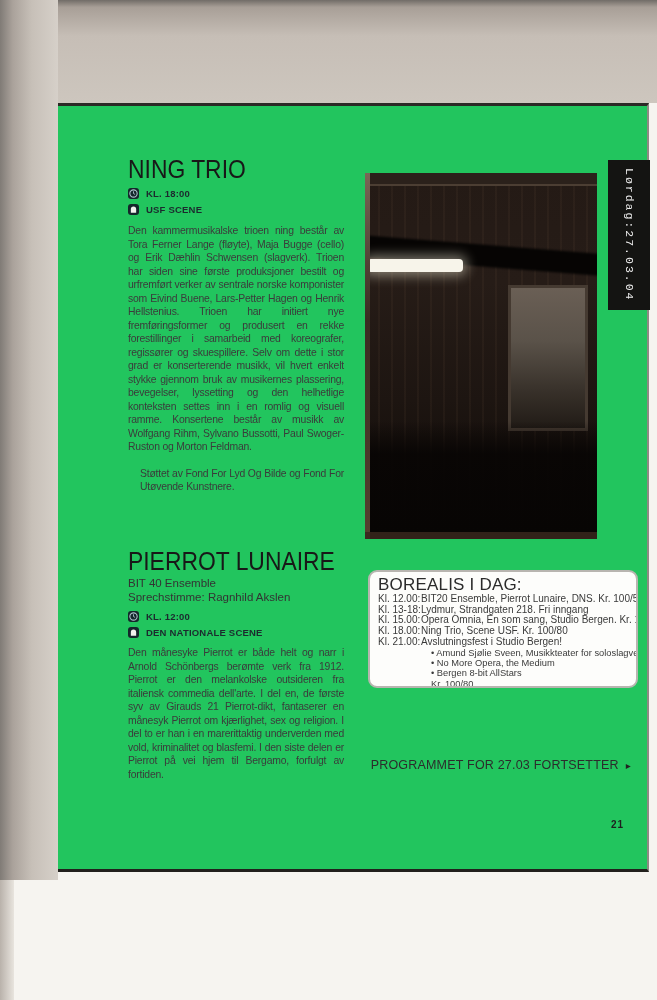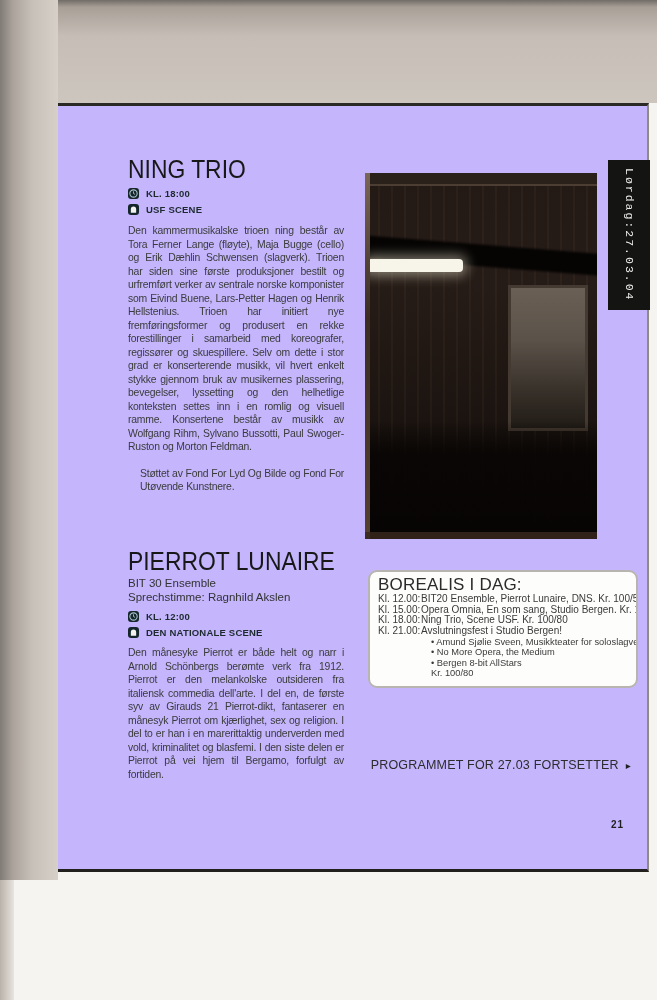--- a/index.html
+++ b/index.html
@@ -17,21 +17,21 @@
     position:absolute;left:0;top:0;width:58px;height:880px;
     background:linear-gradient(90deg,#807b76 0%,#aaa29b 22%,#c7c0b8 55%,#d6d0c9 100%);
   }
   .band-left-tail{
     position:absolute;left:0;top:880px;width:14px;height:120px;
     background:linear-gradient(90deg,#b9b2ab,#e8e4de);
   }
   
   .page{
     position:absolute;left:58px;top:103px;width:591px;height:769px;
-    background:#c4b5fd;
+    background:#22c55e;
     border-top:3px solid #2b2926;
     border-bottom:3px solid #22201d;
     border-right:2px solid #8f8a84;
     box-sizing:border-box;
   }
   
   .h-big{
     margin:0;font-size:26px;line-height:26px;font-weight:400;color:#181818;
     letter-spacing:0px;white-space:nowrap;transform:scaleX(.88);transform-origin:0 50%;
   }
@@ -161,21 +161,21 @@
     <div class="ph-bottom-edge"></div>
   </div>
 
   <div class="date-tab">
     <span>Lørdag:27.03.04</span>
   </div>
 
   <section class="sec-pierrot">
     <h1 class="h-big">PIERROT LUNAIRE</h1>
     <div class="subs">
-      <div class="sub">BIT 30 Ensemble</div>
+      <div class="sub">BIT 40 Ensemble</div>
       <div class="sub">Sprechstimme: Ragnhild Akslen</div>
     </div>
     <div class="metas">
       <div class="meta-row">
         <span class="meta-icon">
           <svg width="11" height="11" viewBox="0 0 12 12">
               <circle cx="6" cy="6" r="4" fill="none" stroke="#a9bec8" stroke-width="1.2"></circle>
               <path d="M6 3.6V6l1.7 1" stroke="#a9bec8" stroke-width="1" fill="none"></path>
             </svg>
         </span>
@@ -191,20 +191,24 @@
       </div>
     </div>
     <p class="body-text">Den månesyke Pierrot er både helt og narr i Arnold Schönbergs berømte verk fra 1912. Pierrot er den melankolske outsideren fra italiensk commedia dell'arte. I del en, de første syv av Girauds 21 Pierrot-dikt, fantaserer en månesyk Pierrot om kjærlighet, sex og religion. I del to er han i en marerittaktig underverden med vold, kriminalitet og blasfemi. I den siste delen er Pierrot på vei hjem til Bergamo, forfulgt av fortiden.</p>
   </section>
 
   <div class="schedule-box">
     <div class="schedule-title">BOREALIS I DAG:</div>
     <div class="srow">
       <span class="stime">Kl. 12.00:</span>
       <span class="sdesc">BIT20 Ensemble, Pierrot Lunaire, DNS. Kr. 100/50</span>
+    </div>
+    <div class="srow">
+      <span class="stime">Kl. 13-18:</span>
+      <span class="sdesc">Lydmur, Strandgaten 218. Fri inngang</span>
     </div>
     <div class="srow">
       <span class="stime">Kl. 15.00:</span>
       <span class="sdesc">Opera Omnia, En som sang, Studio Bergen. Kr. 100/80</span>
     </div>
     <div class="srow">
       <span class="stime">Kl. 18.00:</span>
       <span class="sdesc">Ning Trio, Scene USF. Kr. 100/80</span>
     </div>
     <div class="srow">

